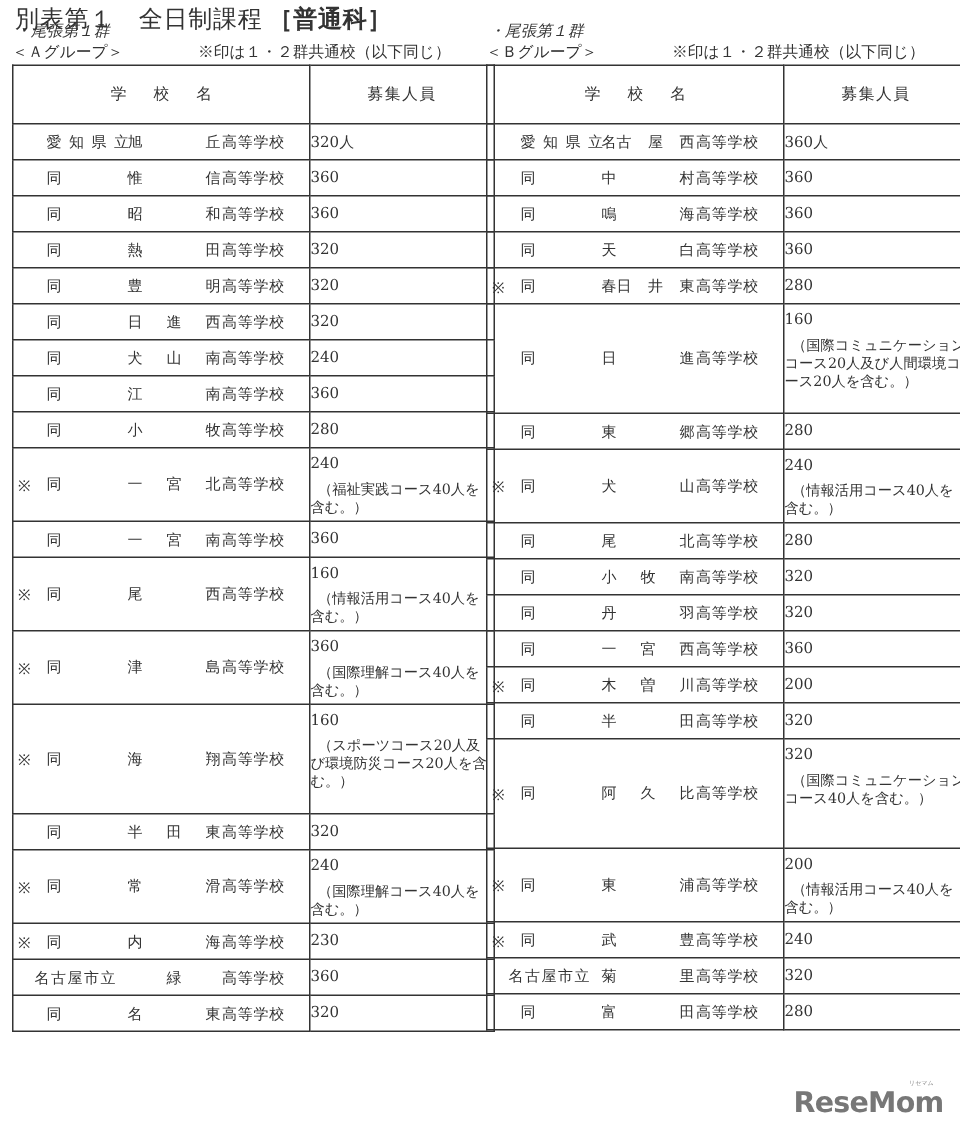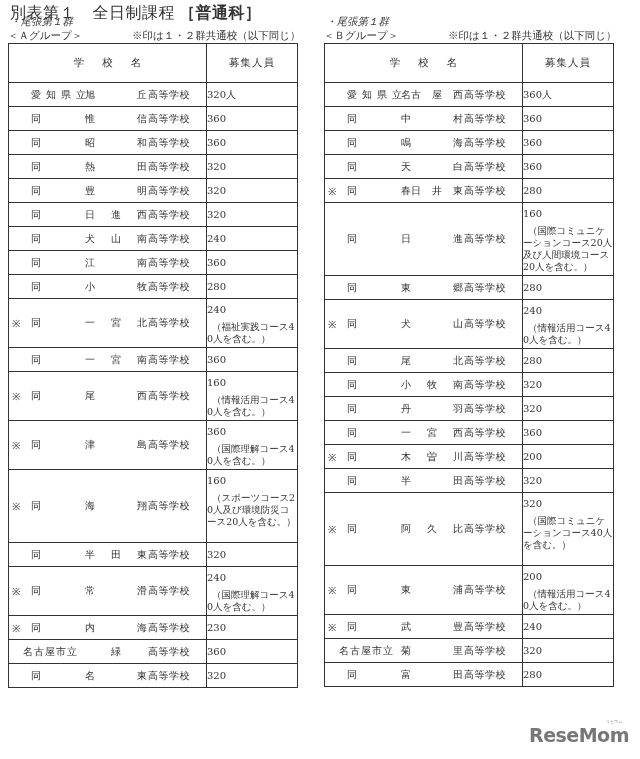--- a/index.html
+++ b/index.html
@@ -11,21 +11,21 @@
     position: absolute; left: 10px; top: 3px; font-size: 16px; letter-spacing: 0.5px; color: #333;
   }
   .top-title .bold { font-weight: bold; margin-left: 4px; }
   .col { position: absolute; top: 15px; width: 306px; }
   .col.left { left: 8px; }
   .col.right { left: 324px; }
   .region { font-size: 10.5px; height: 13px; line-height: 13px; padding-left: 2px; color: #333; font-style: italic; }
   .group-line { font-size: 10.5px; height: 15px; line-height: 15px; position: relative; color: #333; }
   .group-line .note { position: absolute; left: 124px; top: 0; white-space: nowrap; }
   table {
-    border-collapse: collapse; width: 290px; table-layout: fixed;
+    border-collapse: collapse; width: 322px; table-layout: fixed;
     border: 1.5px solid #333;
   }
   td, th { border: 1px solid #333; padding: 0; font-weight: normal; font-size: 10px; }
   th { height: 38px; font-size: 10.5px; }
   th.name-h { width: 197px; letter-spacing: 18px; text-indent: 18px; }
   th.cap-h { letter-spacing: 1px; }
   td.name { position: relative; height: 23px; vertical-align: middle; }
   td.cap { text-align: left; padding-right: 10px; vertical-align: middle; font-size: 10px; }
   td.cap.with-note { vertical-align: top; padding-right: 0; text-align: left; }
   .cap-num { display: block; text-align: left; padding-right: 10px; padding-top: 5px; height: 14px; }

